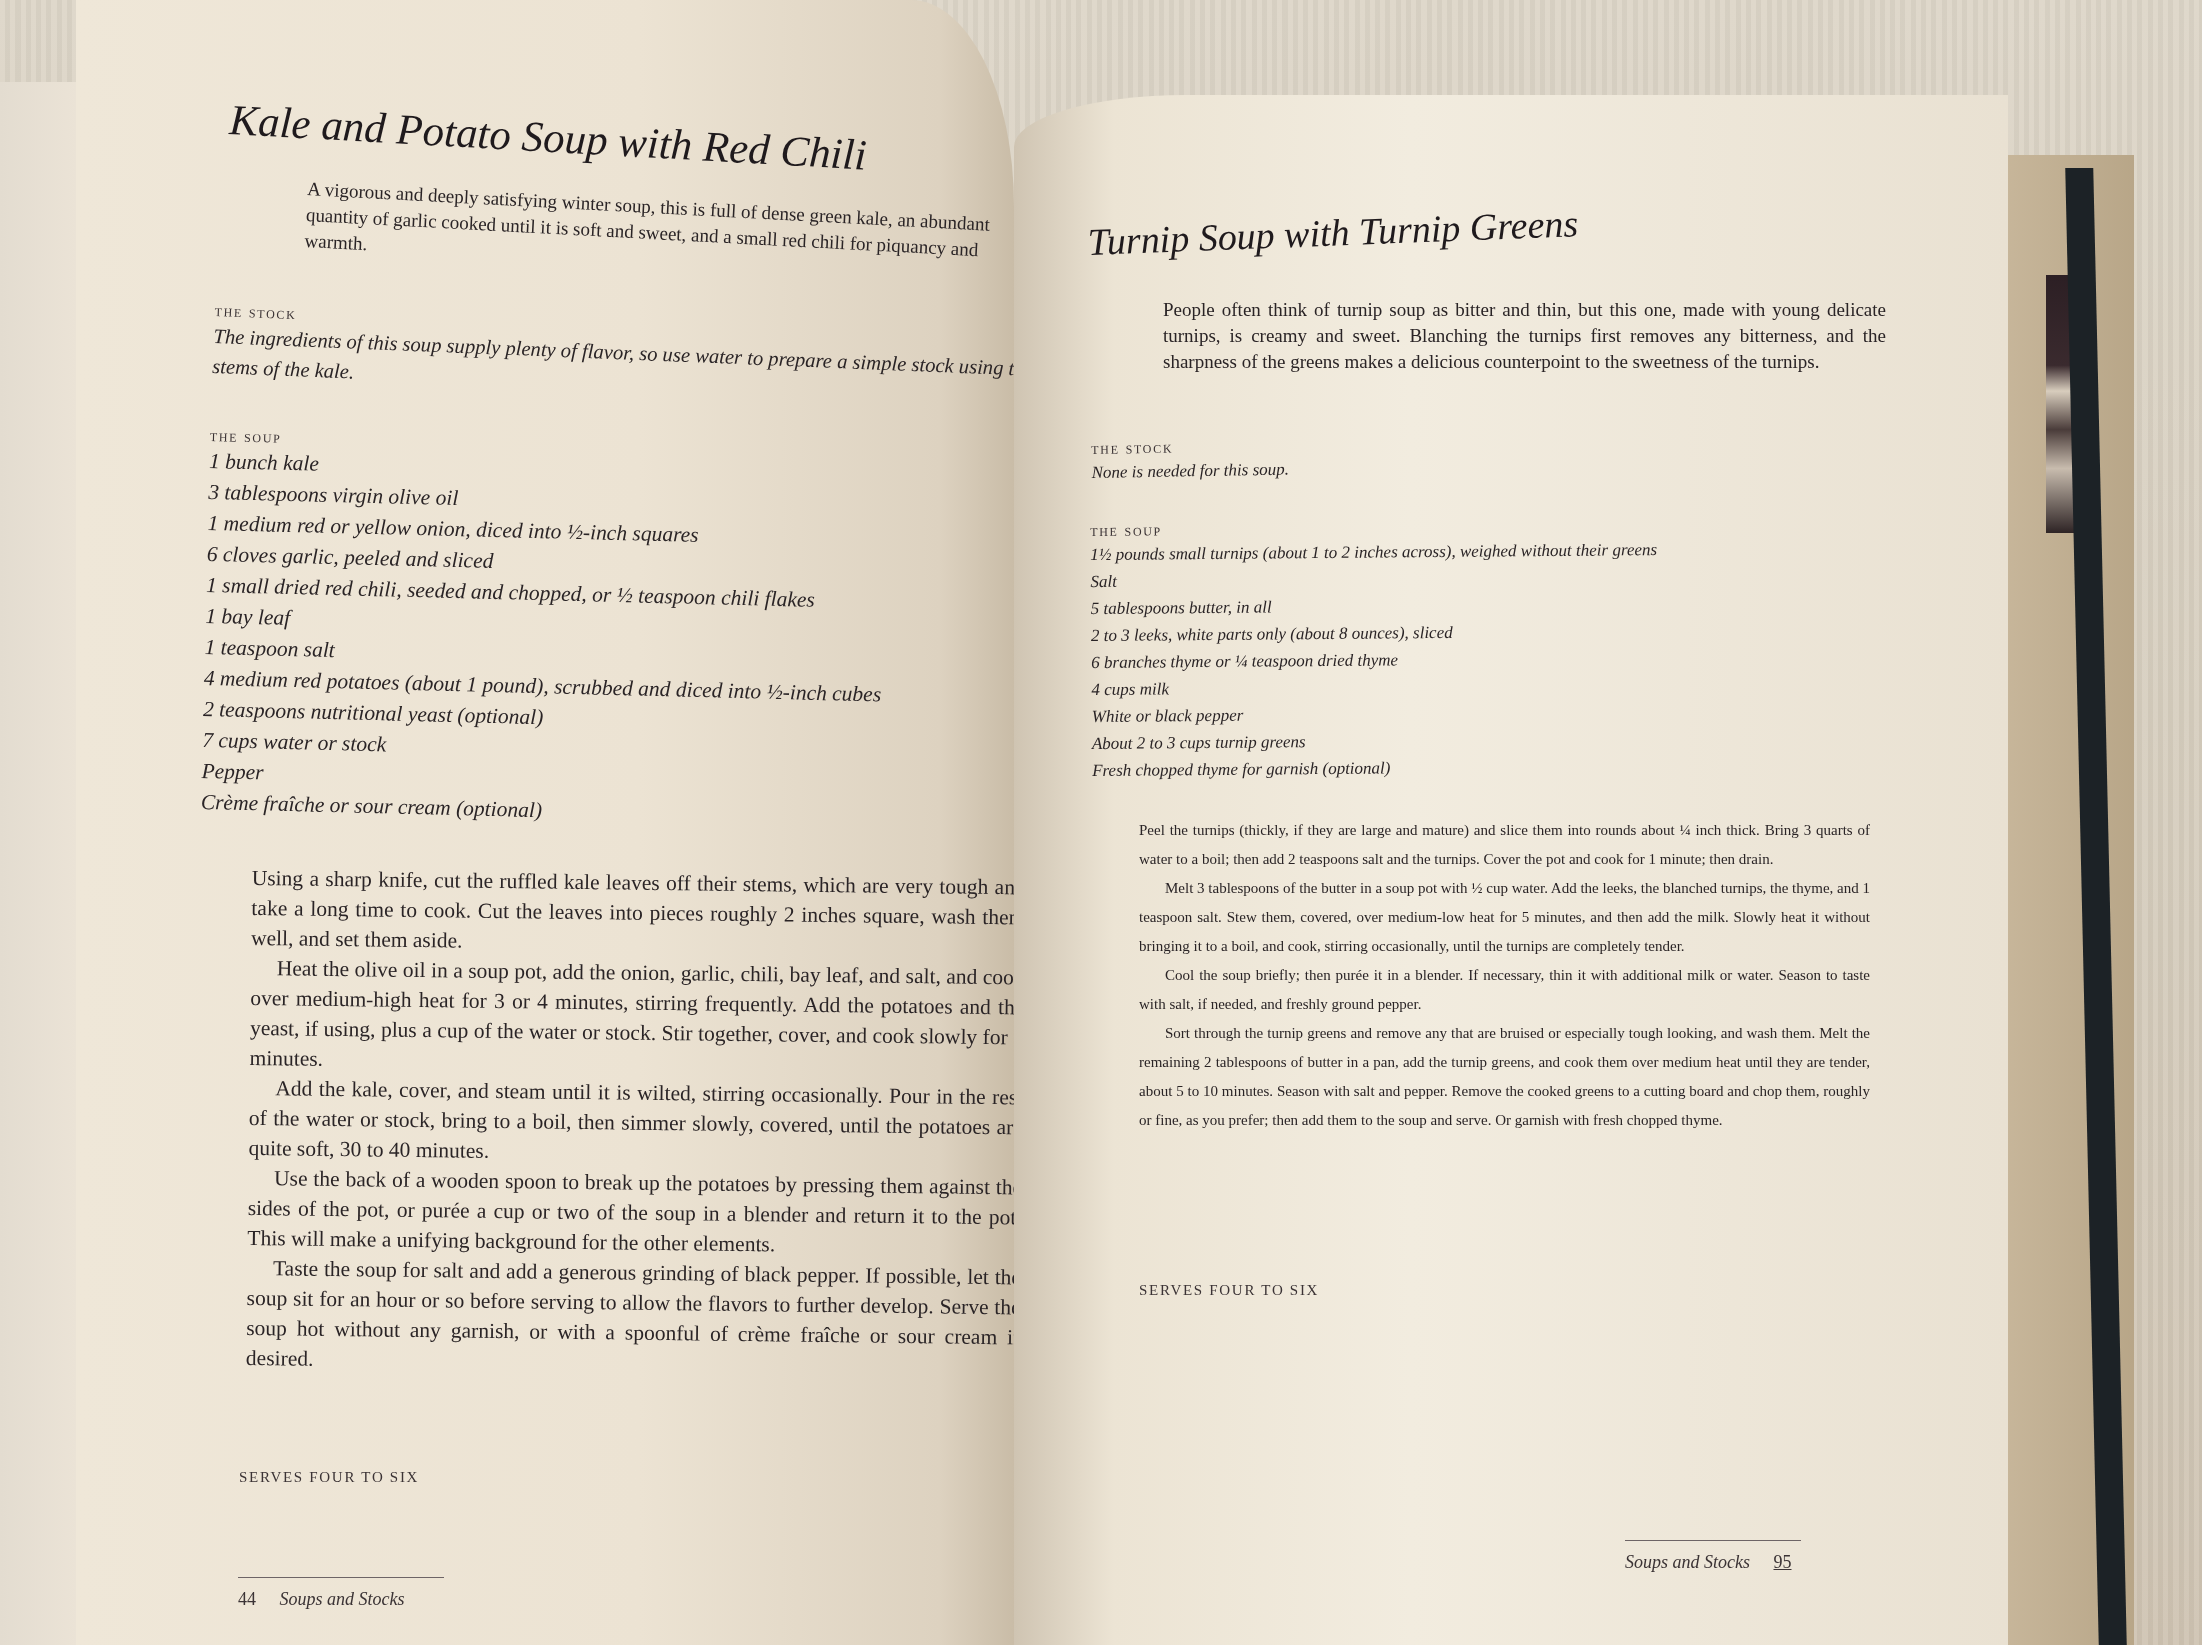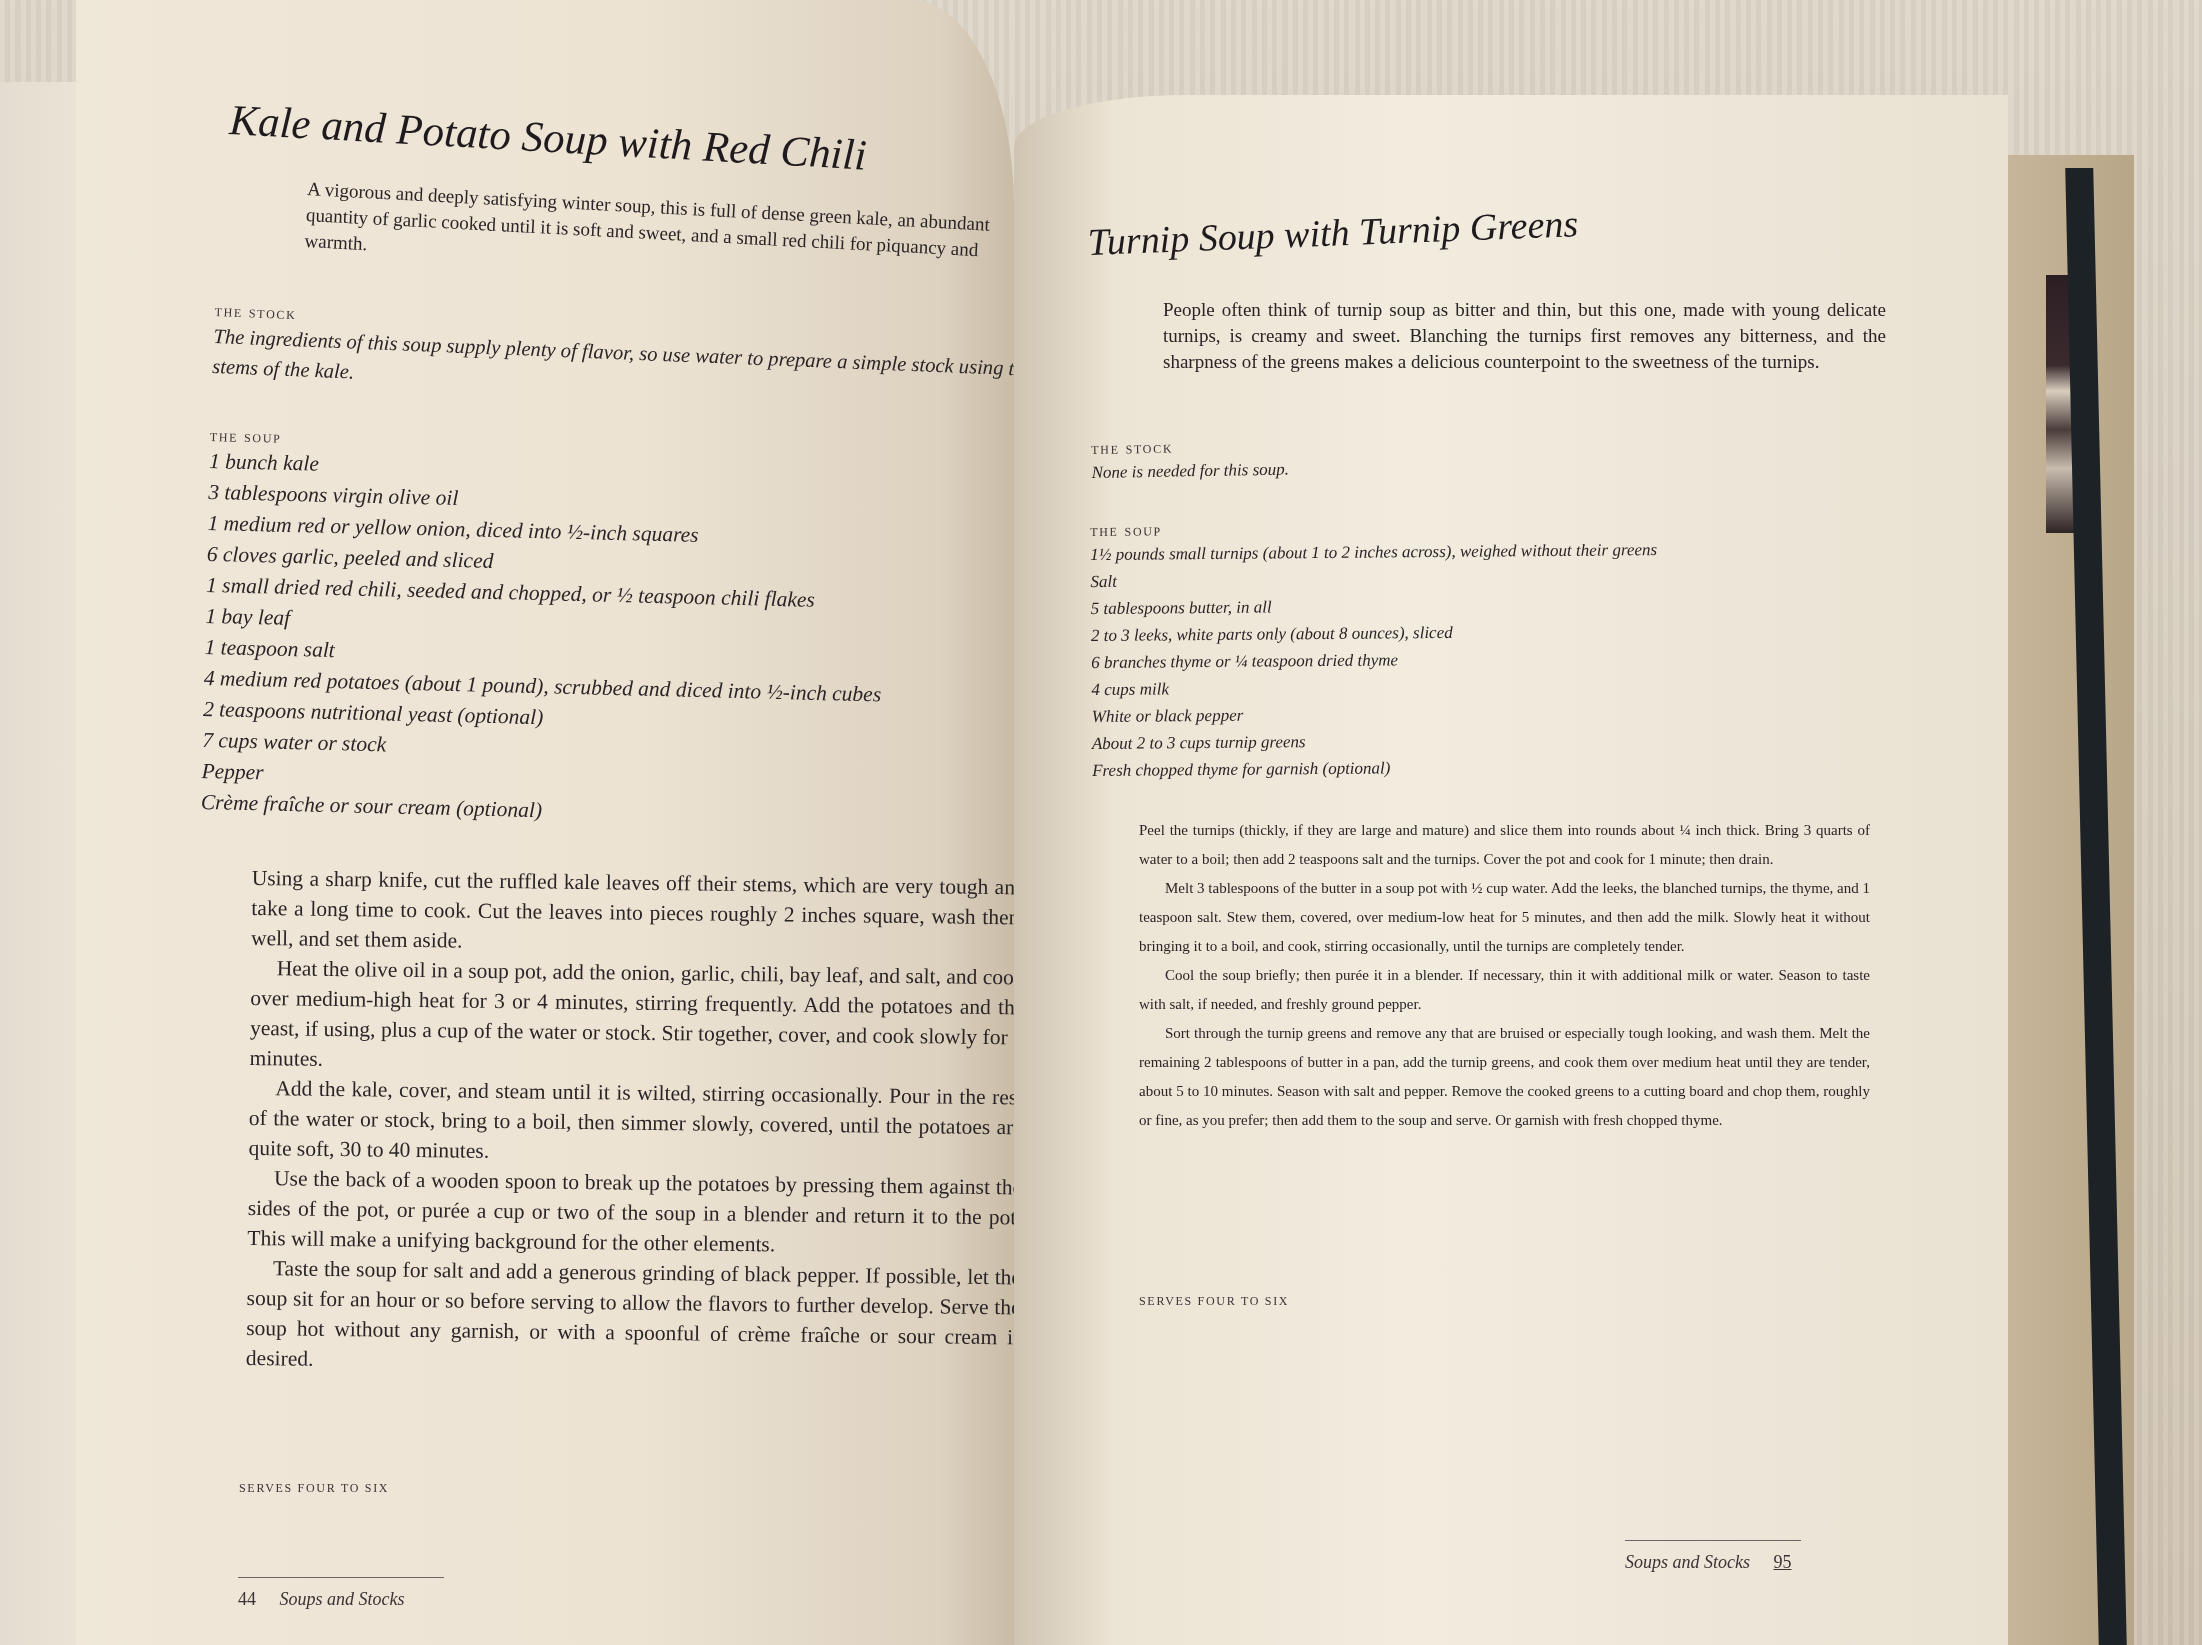--- a/index.html
+++ b/index.html
@@ -67,21 +67,21 @@
   .right-stock { left: 77px: ; left: 77px; top: 344px; transform: rotate(-1deg); transform-origin: left top; }
   .right-stock .italic-line, .right-soup .italic-line { font-size: 17px; line-height: 27px; }
   .right-soup { left: 76px; top: 426px; transform: rotate(-0.5deg); transform-origin: left top; }
   .body-text {
     position: absolute; font-size: 21.5px; line-height: 30px; text-align: justify; margin: 0;
   }
   .body-text p { margin: 0; text-indent: 26px; }
   .body-text p:first-child { text-indent: 0; }
   .left-body { left: 176px; top: 863px; width: 774px; transform: rotate(0.7deg); transform-origin: left top; }
   .right-body { left: 125px; top: 721px; width: 731px; font-size: 15px; line-height: 29px; }
-  .serves { position: absolute; font-size: 12px; letter-spacing: 1.7px; color: #3b3335; margin-top: 12px; }
+  .serves { position: absolute; font-size: 15px; letter-spacing: 1.7px; color: #3b3335; }
   .left-serves { left: 163px; top: 1469px; }
   .right-serves { left: 125px; top: 1187px; }
   .footer { position: absolute; font-style: italic; font-size: 18px; color: #3b3335; }
   .footer-rule { position: absolute; height: 0.9px; background: #6d6466; }
   .left-footer-rule { left: 162px; top: 1577px; width: 206px; }
   .left-footer { left: 162px; top: 1589px; }
   .left-footer .num { font-style: normal; margin-right: 19px; }
   .right-footer-rule { left: 611px; top: 1445px; width: 176px; }
   .right-footer { left: 611px; top: 1457px; }
   .right-footer .num { font-style: normal; margin-left: 19px; text-decoration: underline; }

